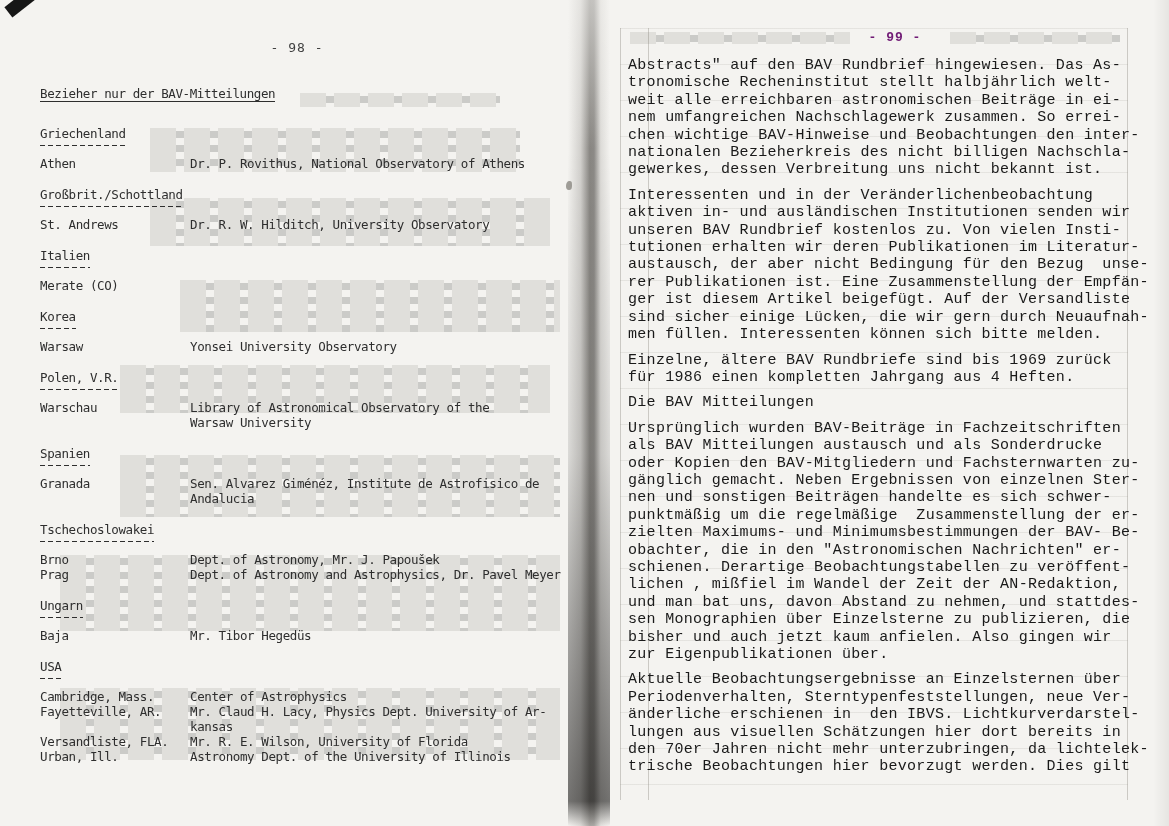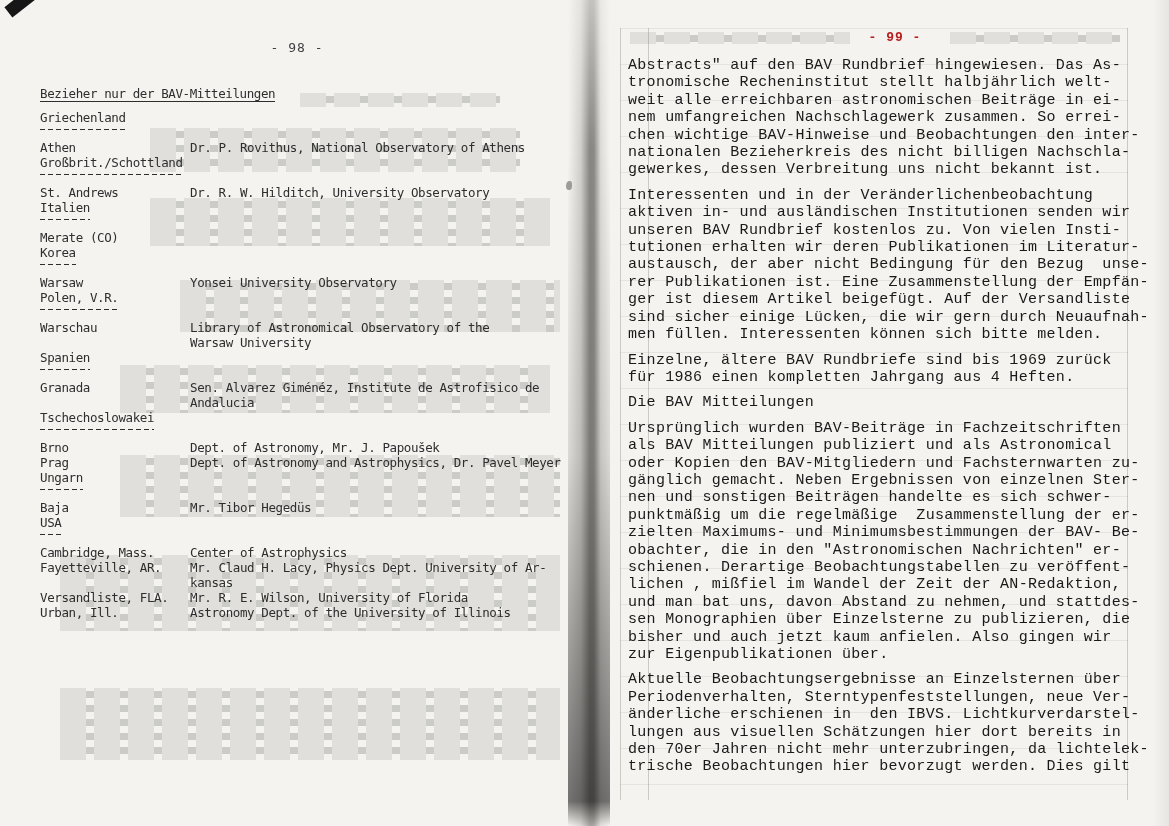--- a/index.html
+++ b/index.html
@@ -10,31 +10,31 @@
   }
   .scan{position:relative;width:1169px;height:826px;background:#f4f3f0;}
 
   
   .pagenum{
     position:absolute;font-size:13px;color:#404040;
     font-family:"DejaVu Sans Mono", monospace;letter-spacing:1px;white-space:pre;
   }
   .pagenum-left{left:252px;top:40px;width:90px;text-align:center;}
   .pagenum-right{left:850px;top:30px;width:90px;text-align:center;
-    font-family:"Liberation Mono", monospace;color:#b91c1c;font-weight:bold;}
+    font-family:"Liberation Mono", monospace;color:#701a75;font-weight:bold;}
 
   .left-content{
     position:absolute;left:40px;top:86px;width:525px;
     font-size:12.5px;letter-spacing:-0.4px;color:#2e2e2e;
   }
   .list-title{
     display:inline-block;margin-bottom:8px;
     border-bottom:1.5px solid #2e2e2e;white-space:pre;line-height:15px;
   }
-  .lsection{}
+  .lsection{margin-top:16px;}
   .country{
     display:inline-block;white-space:pre;line-height:15px;padding-bottom:5px;
     background-image:repeating-linear-gradient(to right,#2e2e2e 0 5px,transparent 5px 8px);
     background-size:100% 1.5px;background-repeat:no-repeat;background-position:left bottom;
   }
   .entries{margin-top:10px;}
   .lrow{display:flex;align-items:flex-start;}
   .lcity{width:150px;flex:0 0 150px;line-height:15px;white-space:pre;}
   .ldesc{flex:1;line-height:15px;}
   .lline{white-space:pre;line-height:15px;}
@@ -258,21 +258,21 @@
           </div>
           <div class="rblock paragraph">
             <div class="rline">Einzelne, ältere BAV Rundbriefe sind bis 1969 zurück</div>
             <div class="rline">für 1986 einen kompletten Jahrgang aus 4 Heften.</div>
           </div>
           <div class="rblock heading">
             <div class="rline">Die BAV Mitteilungen</div>
           </div>
           <div class="rblock paragraph">
             <div class="rline">Ursprünglich wurden BAV-Beiträge in Fachzeitschriften</div>
-            <div class="rline">als BAV Mitteilungen publiziert und als Astronomical</div>
+            <div class="rline">als BAV Mitteilungen austausch und als Sonderdrucke</div>
             <div class="rline">oder Kopien den BAV-Mitgliedern und Fachsternwarten zu-</div>
             <div class="rline">gänglich gemacht. Neben Ergebnissen von einzelnen Ster-</div>
             <div class="rline">nen und sonstigen Beiträgen handelte es sich schwer-</div>
             <div class="rline">punktmäßig um die regelmäßige  Zusammenstellung der er-</div>
             <div class="rline">zielten Maximums- und Minimumsbestimmungen der BAV- Be-</div>
             <div class="rline">obachter, die in den "Astronomischen Nachrichten" er-</div>
             <div class="rline">schienen. Derartige Beobachtungstabellen zu veröffent-</div>
             <div class="rline">lichen , mißfiel im Wandel der Zeit der AN-Redaktion,</div>
             <div class="rline">und man bat uns, davon Abstand zu nehmen, und stattdes-</div>
             <div class="rline">sen Monographien über Einzelsterne zu publizieren, die</div>

